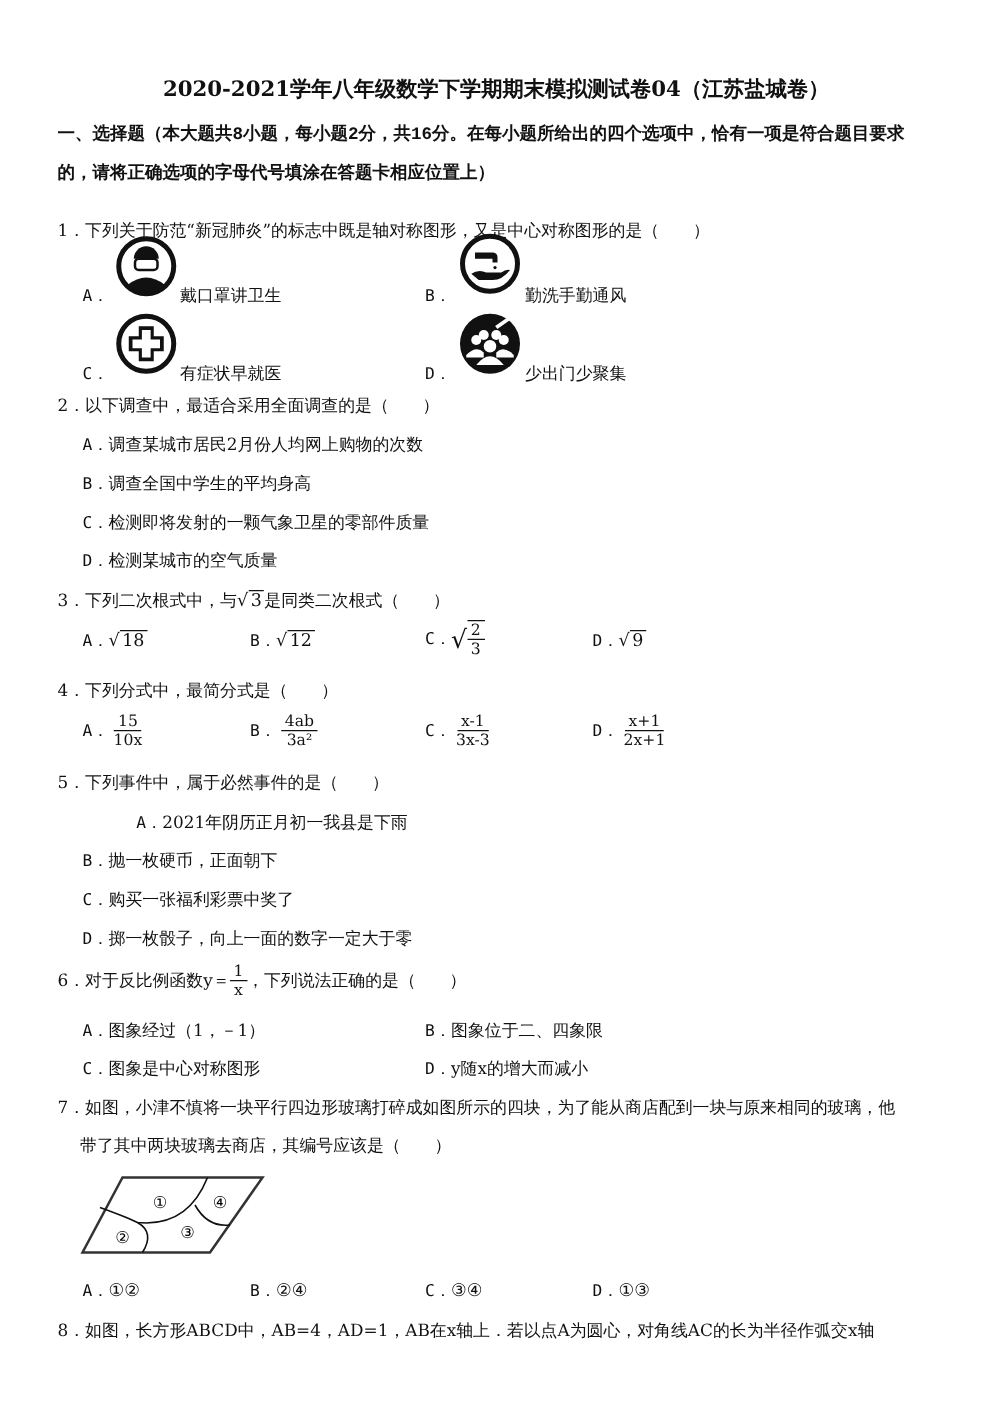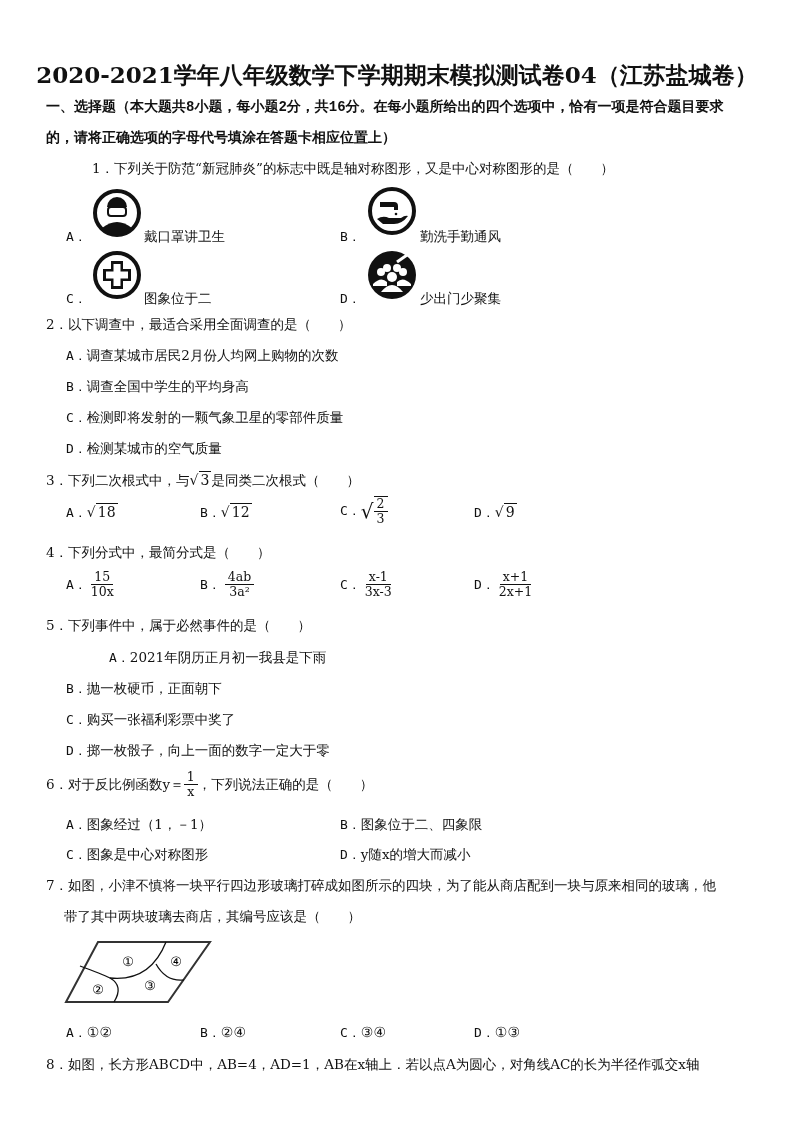--- a/index.html
+++ b/index.html
@@ -1,39 +1,39 @@
 <!DOCTYPE html>
 <html><head>
 <meta charset="utf-8">
 <style>
   html, body { margin: 0; padding: 0; background: #ffffff; }
   body { width: 794px; height: 1123px; position: relative; overflow: hidden;
          font-family: "DejaVu Serif", "Liberation Serif", serif; color: #111; }
   .abs { position: absolute; white-space: nowrap; }
-  .title { font-family: "DejaVu Serif", serif; font-weight: bold; font-size: 23px; left: 0; width: 794px; text-align: center; top: 60px; }
+  .title { font-family: "DejaVu Serif", serif; font-weight: bold; font-size: 17px; left: 0; width: 794px; text-align: center; top: 60px; }
   .sec { font-weight: bold; font-size: 14px; left: 46px; font-family: Liberation Mono, monospace; }
   .q { font-size: 13.5px; left: 46px; }
   .opt { font-size: 13.5px; }
   .lbl { font-family: "DejaVu Sans Mono", monospace; font-size: 13px; }
   .icon { position: absolute; }
   .frac { display: inline-flex; flex-direction: column; align-items: center; vertical-align: middle; font-size: 12.5px; line-height: 14px; margin-left: 4px; }
   .frac .num { border-bottom: 1px solid #111; padding: 0 3px; }
   .sqrt { display: inline-block; font-size: 14px; }
   .sqrt .rad { border-top: 1px solid #111; padding: 0 2px; }
   .circ { font-size: 14px; }
 </style>
 </head>
 <body>
 
 <div class="abs title">2020-2021学年八年级数学下学期期末模拟测试卷04（江苏盐城卷）</div>
 
 <div class="abs sec" style="top:98px;">一、选择题（本大题共8小题，每小题2分，共16分。在每小题所给出的四个选项中，恰有一项是符合题目要求</div>
 <div class="abs sec" style="top:129px;">的，请将正确选项的字母代号填涂在答题卡相应位置上）</div>
 
-<div class="abs q" style="top:160px;margin-left:46px;">1．下列关于防范“新冠肺炎”的标志中既是轴对称图形，又是中心对称图形的是（　　）</div>
+<div class="abs q" style="top:176px;">1．下列关于防范“新冠肺炎”的标志中既是轴对称图形，又是中心对称图形的是（　　）</div>
 
 <div class="abs opt lbl" style="left:66px;top:228px;">A．</div>
 <svg class="icon" style="left:92px;top:188px;" width="50" height="50" viewBox="0 0 50 50">
   <circle cx="25" cy="25" r="22" fill="none" stroke="#111" stroke-width="4"></circle>
   <path d="M15 19 a10 10 0 0 1 20 0 z" fill="#111"></path>
   <rect x="16" y="19" width="18" height="9" rx="3" fill="#fff" stroke="#111" stroke-width="2"></rect>
   <path d="M10 40 q15 -12 30 0 q-6 7 -15 7 q-9 0 -15 -7z" fill="#111"></path>
 </svg>
 <div class="abs opt" style="left:144px;top:228px;">戴口罩讲卫生</div>
 
@@ -45,21 +45,21 @@
   <path d="M10 33 q6 -4 12 -1 h12 q4 -3 7 -2 q-6 8 -14 8 h-11z" fill="#111"></path>
 </svg>
 <div class="abs opt" style="left:420px;top:228px;text-align:center;">勤洗手勤通风</div>
 
 <div class="abs opt lbl" style="left:66px;top:290px;">C．</div>
 <svg class="icon" style="left:92px;top:250px;" width="50" height="50" viewBox="0 0 50 50">
   <circle cx="25" cy="25" r="22" fill="none" stroke="#111" stroke-width="4"></circle>
   <path d="M19 11 h12 v8 h8 v12 h-8 v8 h-12 v-8 h-8 v-12 h8z" fill="#111"></path>
   <path d="M21.5 14 h7 v7.5 h7.5 v7 h-7.5 v7.5 h-7 v-7.5 h-7.5 v-7 h7.5z" fill="#fff"></path>
 </svg>
-<div class="abs opt" style="left:144px;top:290px;">图象位于二</div>
+<div class="abs opt" style="left:144px;top:290px;">有症状早就医</div>
 
 <div class="abs opt lbl" style="left:340px;top:290px;">D．</div>
 <svg class="icon" style="left:367px;top:250px;" width="50" height="50" viewBox="0 0 50 50">
   <circle cx="25" cy="25" r="24" fill="#111"></circle>
   <g fill="#fff">
     <circle cx="14" cy="22" r="4"></circle>
       <circle cx="36" cy="22" r="4"></circle>
     <circle cx="20" cy="18" r="4"></circle>
       <circle cx="30" cy="18" r="4"></circle>
     <circle cx="25" cy="27" r="5"></circle>

